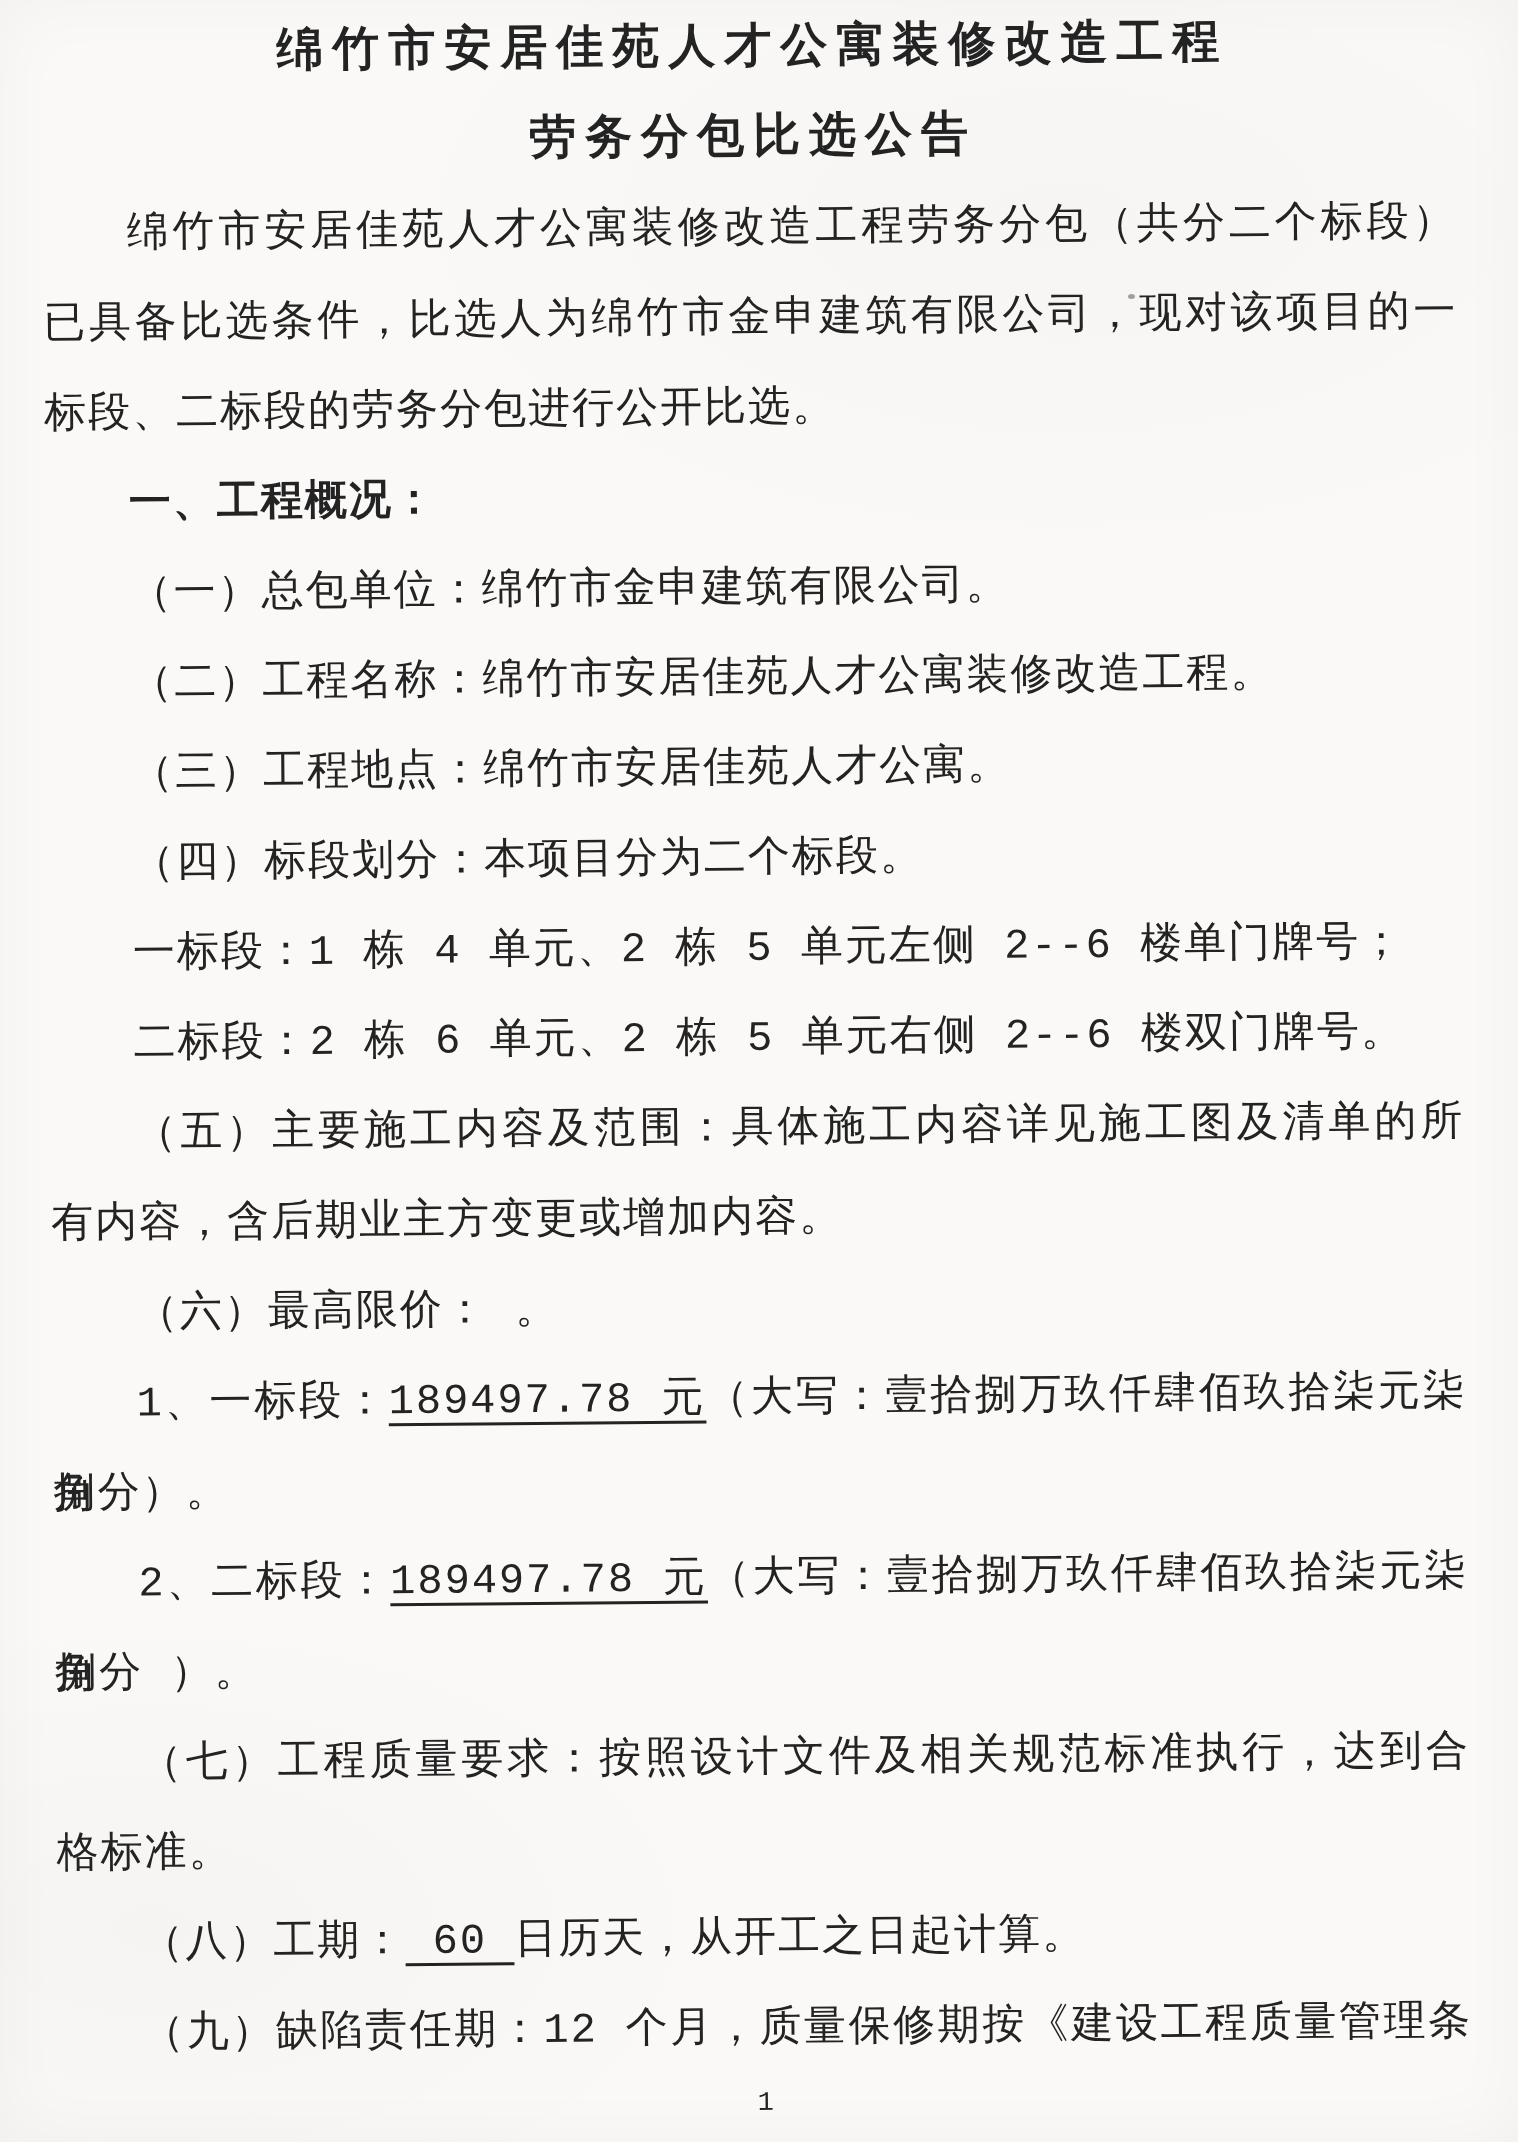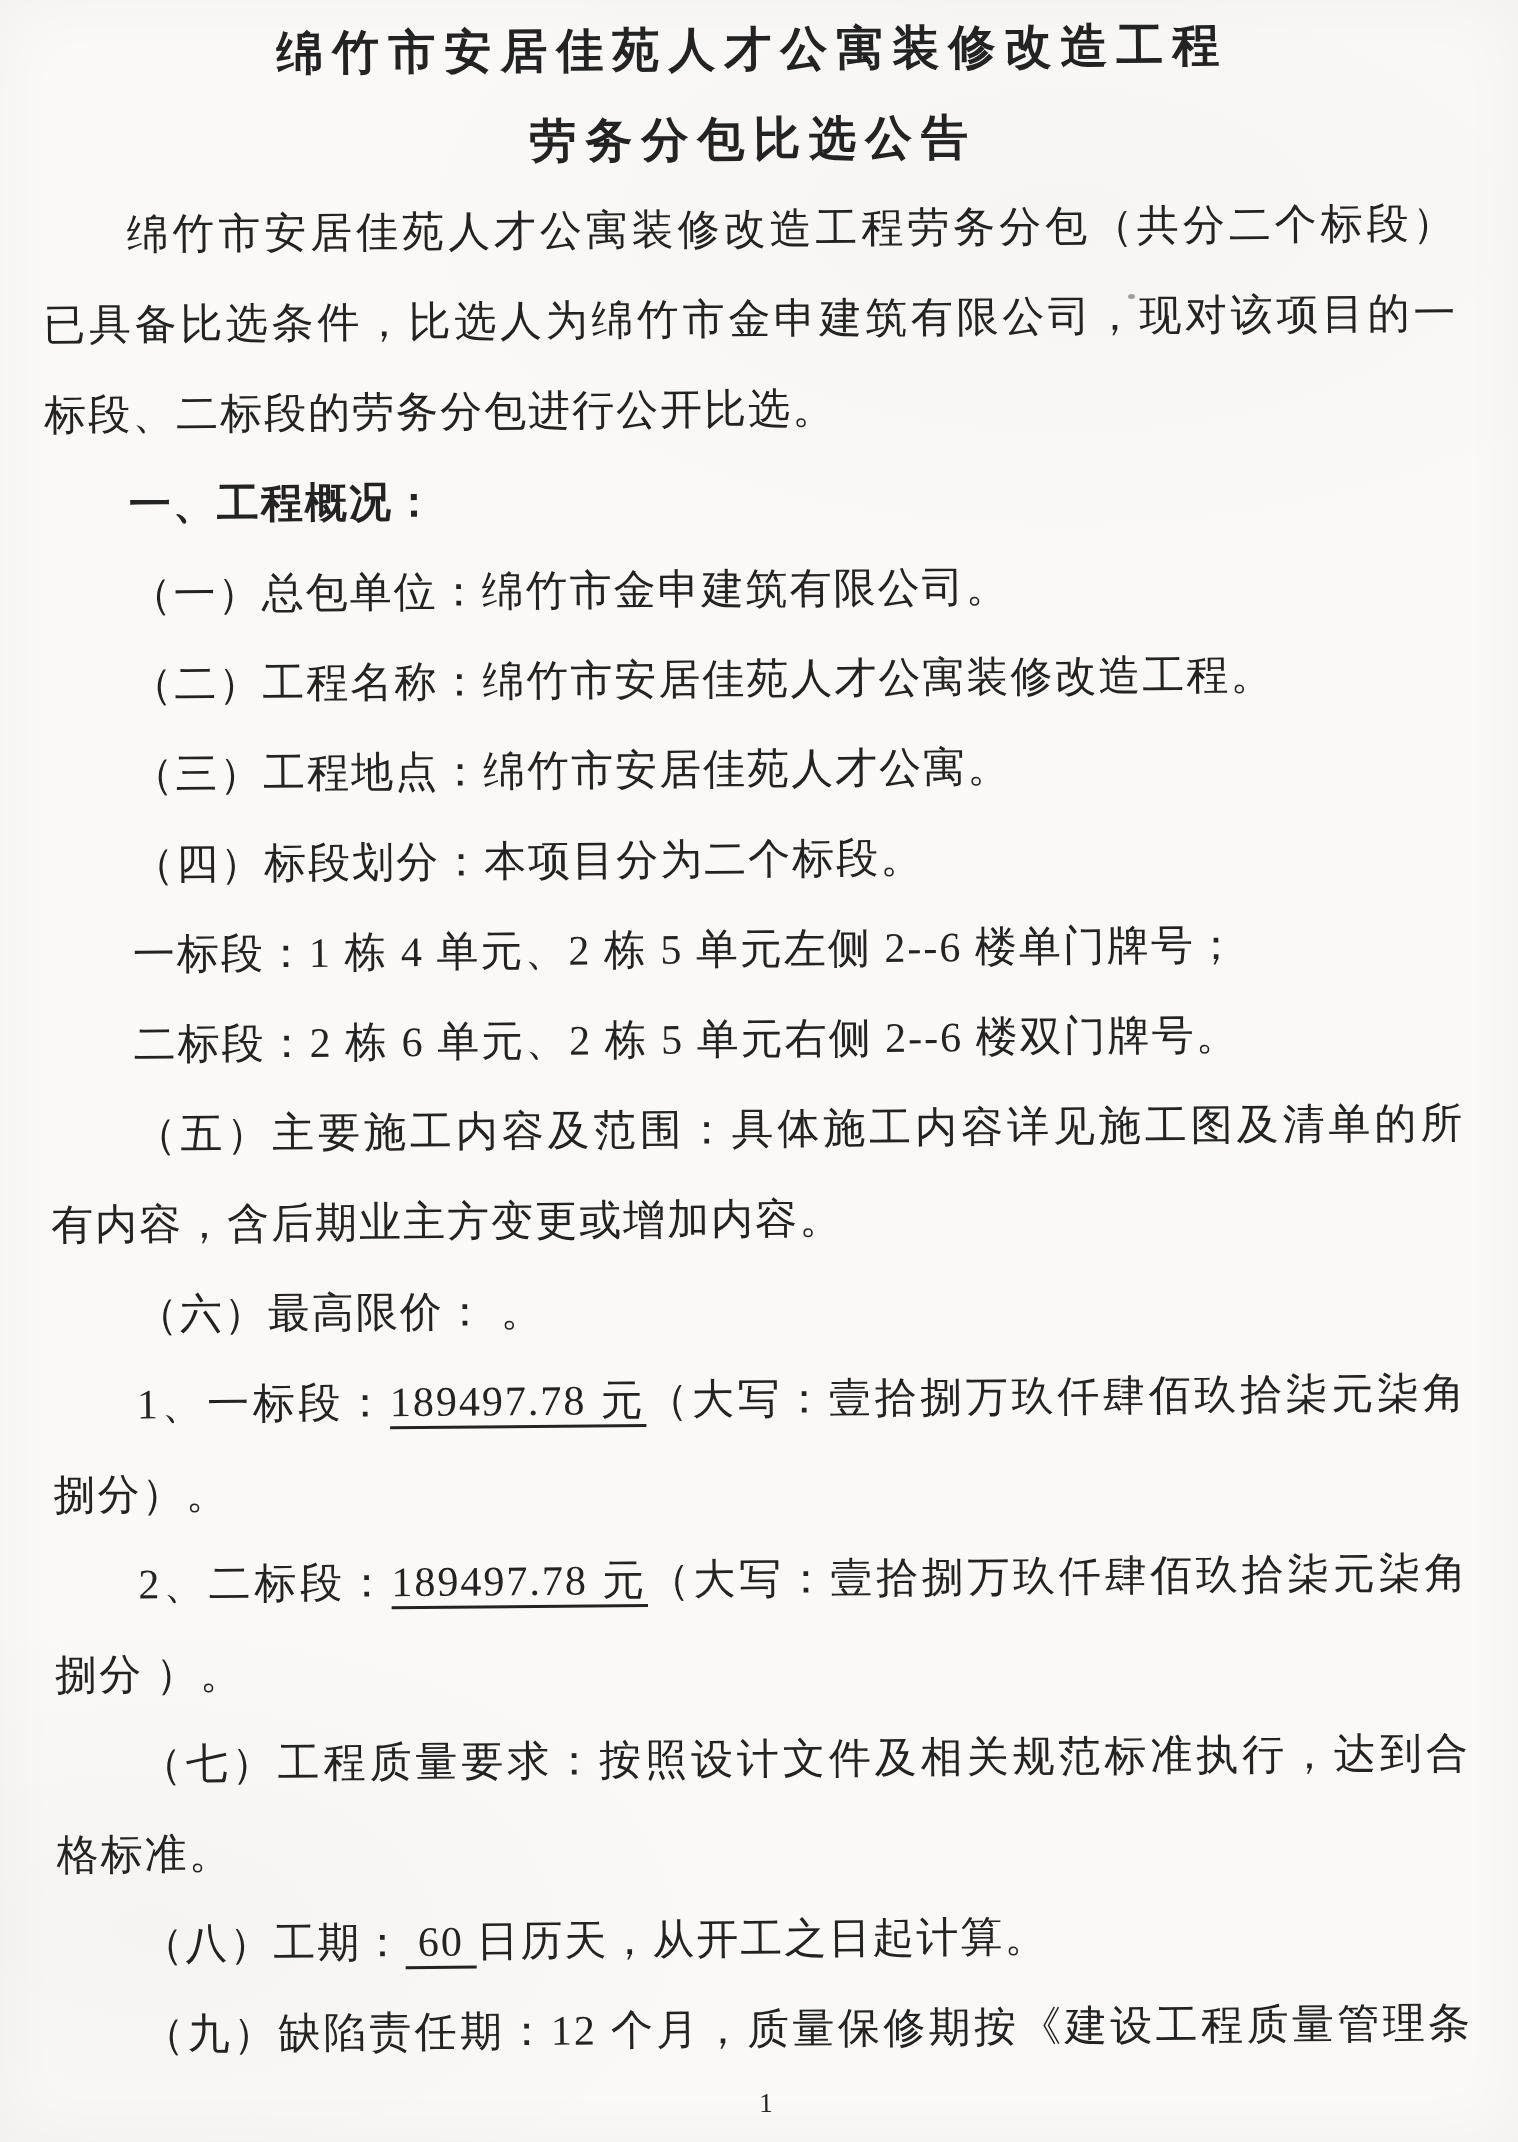--- a/index.html
+++ b/index.html
@@ -11,21 +11,21 @@
     position: relative;
     width: 1518px;
     height: 2142px;
     margin: 0 auto;
     background:
       radial-gradient(1200px 600px at 70% 10%, rgba(0,0,0,0.015), transparent 60%),
       radial-gradient(900px 500px at 10% 90%, rgba(0,0,0,0.02), transparent 65%),
       #faf9f7;
     box-shadow: inset 0 0 70px rgba(0,0,0,0.035);
     overflow: hidden;
-    font-family: Liberation Serif, serif;
+    font-family: Liberation Mono, monospace;
     color: #232323;
   }
   .sheet {
     position: absolute;
     left: 0; top: 0; right: 0; bottom: 0;
     padding: 4px 56px 0 48px;
     transform: rotate(-0.5deg);
     transform-origin: 50% 40%;
   }
   .line {

